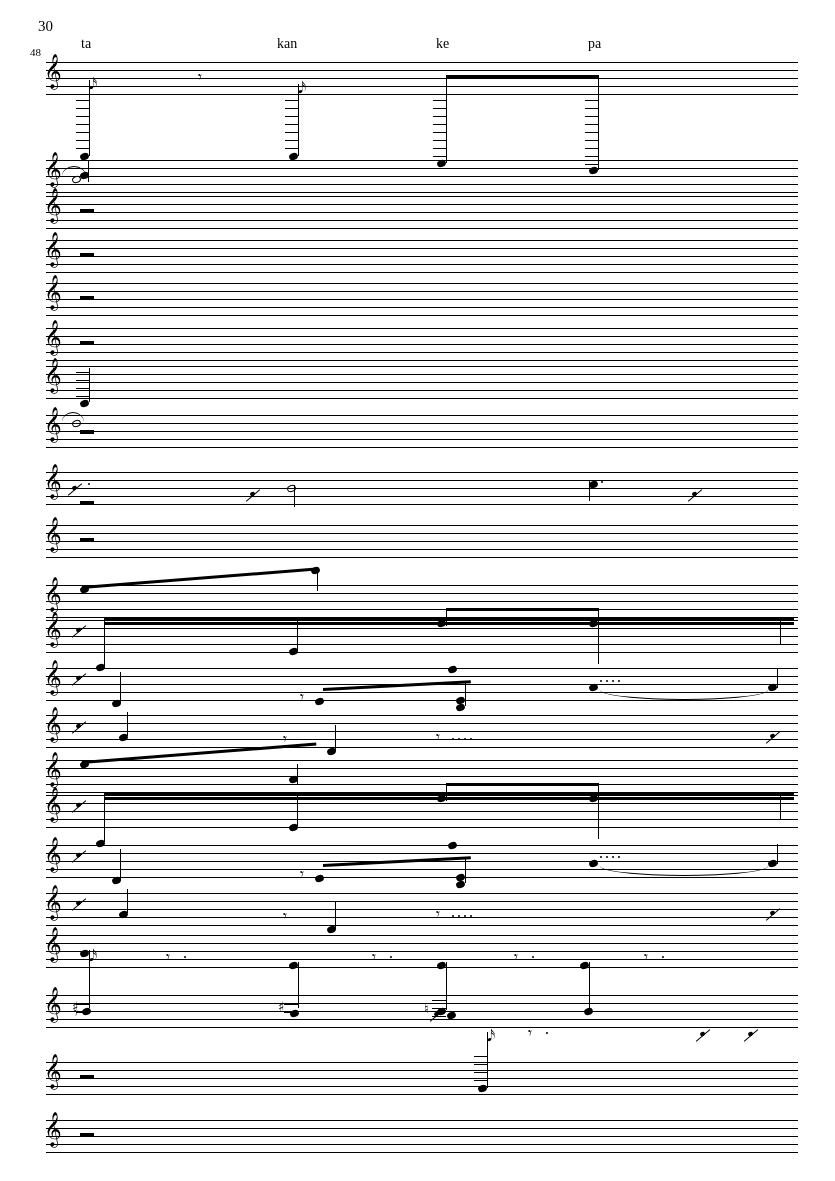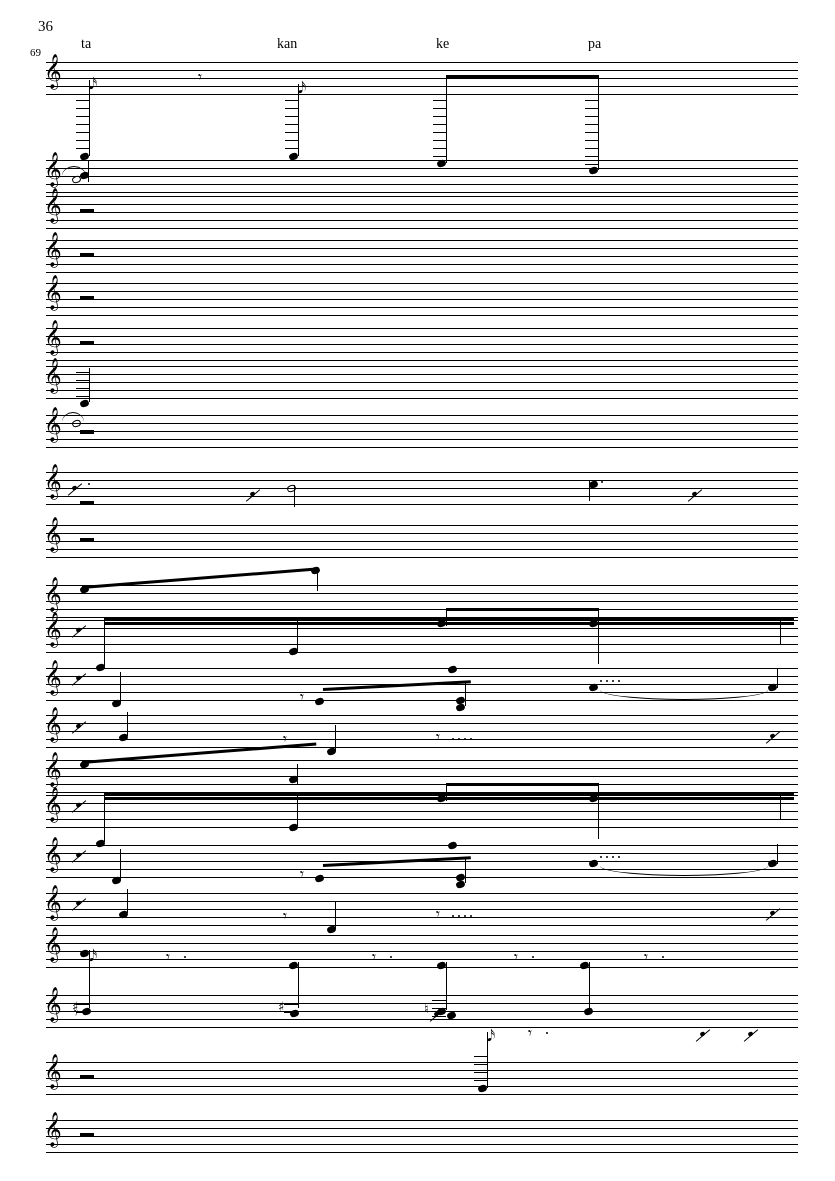--- a/index.html
+++ b/index.html
@@ -42,22 +42,22 @@
   .flag{position:absolute;font-size:16px;line-height:1;font-family:"DejaVu Sans",sans-serif;}
   .grace{position:absolute;width:5px;height:4px;background:#000;border-radius:50%;transform:rotate(-20deg);}
   .strike{position:absolute;height:1px;background:#000;transform:rotate(-40deg);}
   .mrest{position:absolute;width:14px;height:4px;background:#000;}
 </style>
 </head>
 <body>
 
 <div class="page">
 
-  <div class="page-number">36</div>
-  <div class="measure-number">69</div>
+  <div class="page-number">30</div>
+  <div class="measure-number">48</div>
 
   <div class="lyric" style="left:81px;top:36px">ta</div>
   <div class="lyric" style="left:277px;top:36px">kan</div>
   <div class="lyric" style="left:436px;top:36px">ke</div>
   <div class="lyric" style="left:588px;top:36px">pa</div>
 
   <div class="staff" style="top:62px"></div>
   <div class="staff" style="top:160px"></div>
   <div class="staff" style="top:196px"></div>
   <div class="staff" style="top:240px"></div>

